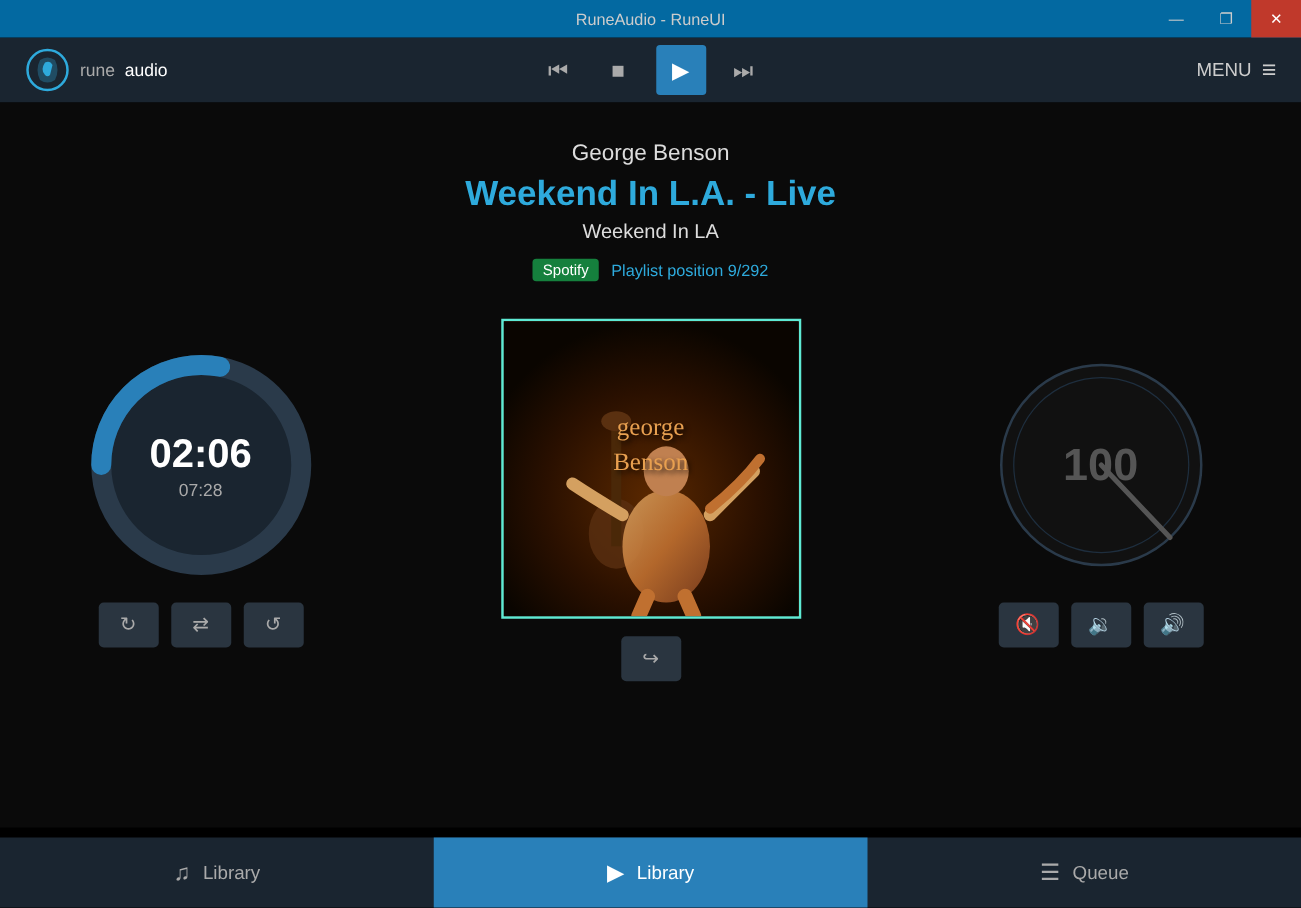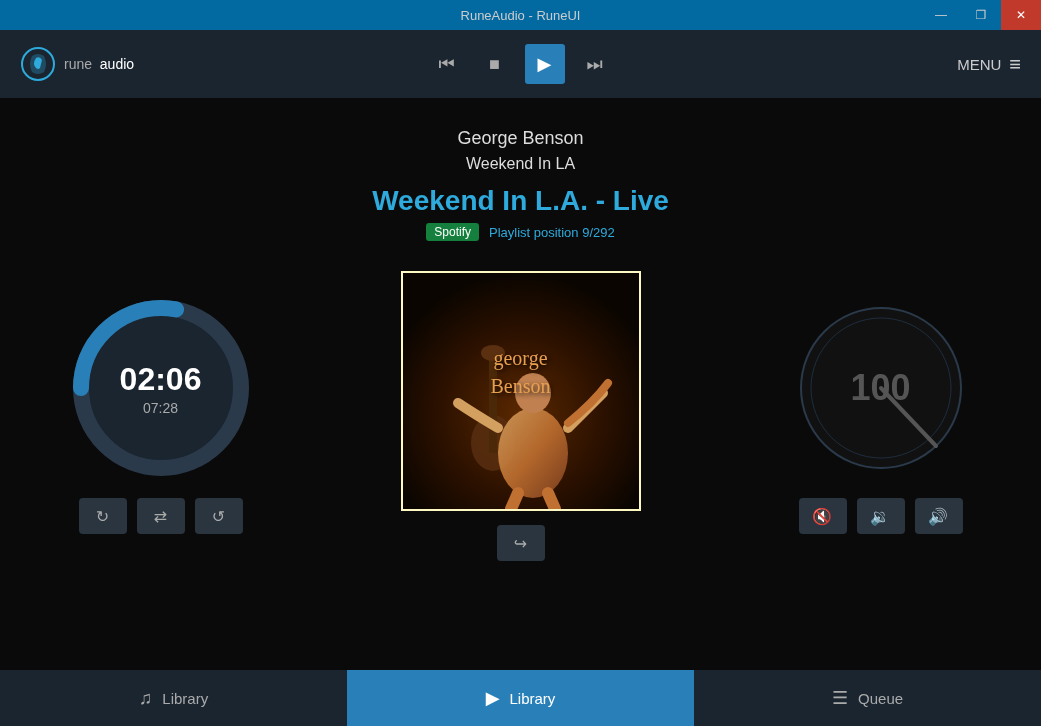--- a/index.html
+++ b/index.html
@@ -39,21 +39,21 @@
       font-size: 12px;
       color: #ccc;
       cursor: pointer;
       background: transparent;
     }
     .title-btn.close { background: #c0392b; color: #fff; }
 
     
     #top-nav {
       background: #1a2530;
-      height: 68px;
+      height: 52px;
       display: flex;
       align-items: center;
       padding: 0 20px;
     }
     #logo {
       display: flex;
       align-items: center;
       margin-right: auto;
     }
     #logo-icon {
@@ -208,21 +208,21 @@
     
     #album-section {
       display: flex;
       flex-direction: column;
       align-items: center;
       gap: 14px;
     }
     #album-art-container {
       width: 240px;
       height: 240px;
-      border: 2px solid #fef9c3;
+      border: 2px solid #5eead4;
       background: #1a0a00;
       position: relative;
       overflow: hidden;
       display: flex;
       align-items: center;
       justify-content: center;
     }
     #album-art-inner {
       width: 100%;
       height: 100%;
@@ -355,22 +355,22 @@
   <div id="menu-area">
     <span>MENU</span>
     <span style="font-size:20px;">≡</span>
   </div>
 </div>
 
 <div id="main-content">
 
   <div id="track-info">
     <div id="artist-name">George Benson</div>
+    <div id="track-title">Weekend In L.A. - Live</div>
     <div id="album-name">Weekend In LA</div>
-    <div id="track-title">Weekend In L.A. - Live</div>
     <div id="source-info">
       <span id="source-badge">Spotify</span>
       <span id="playlist-position">Playlist position 9/292</span>
     </div>
   </div>
 
   <div id="middle-row">
 
     <div id="progress-section">
       <div id="progress-ring-container">

